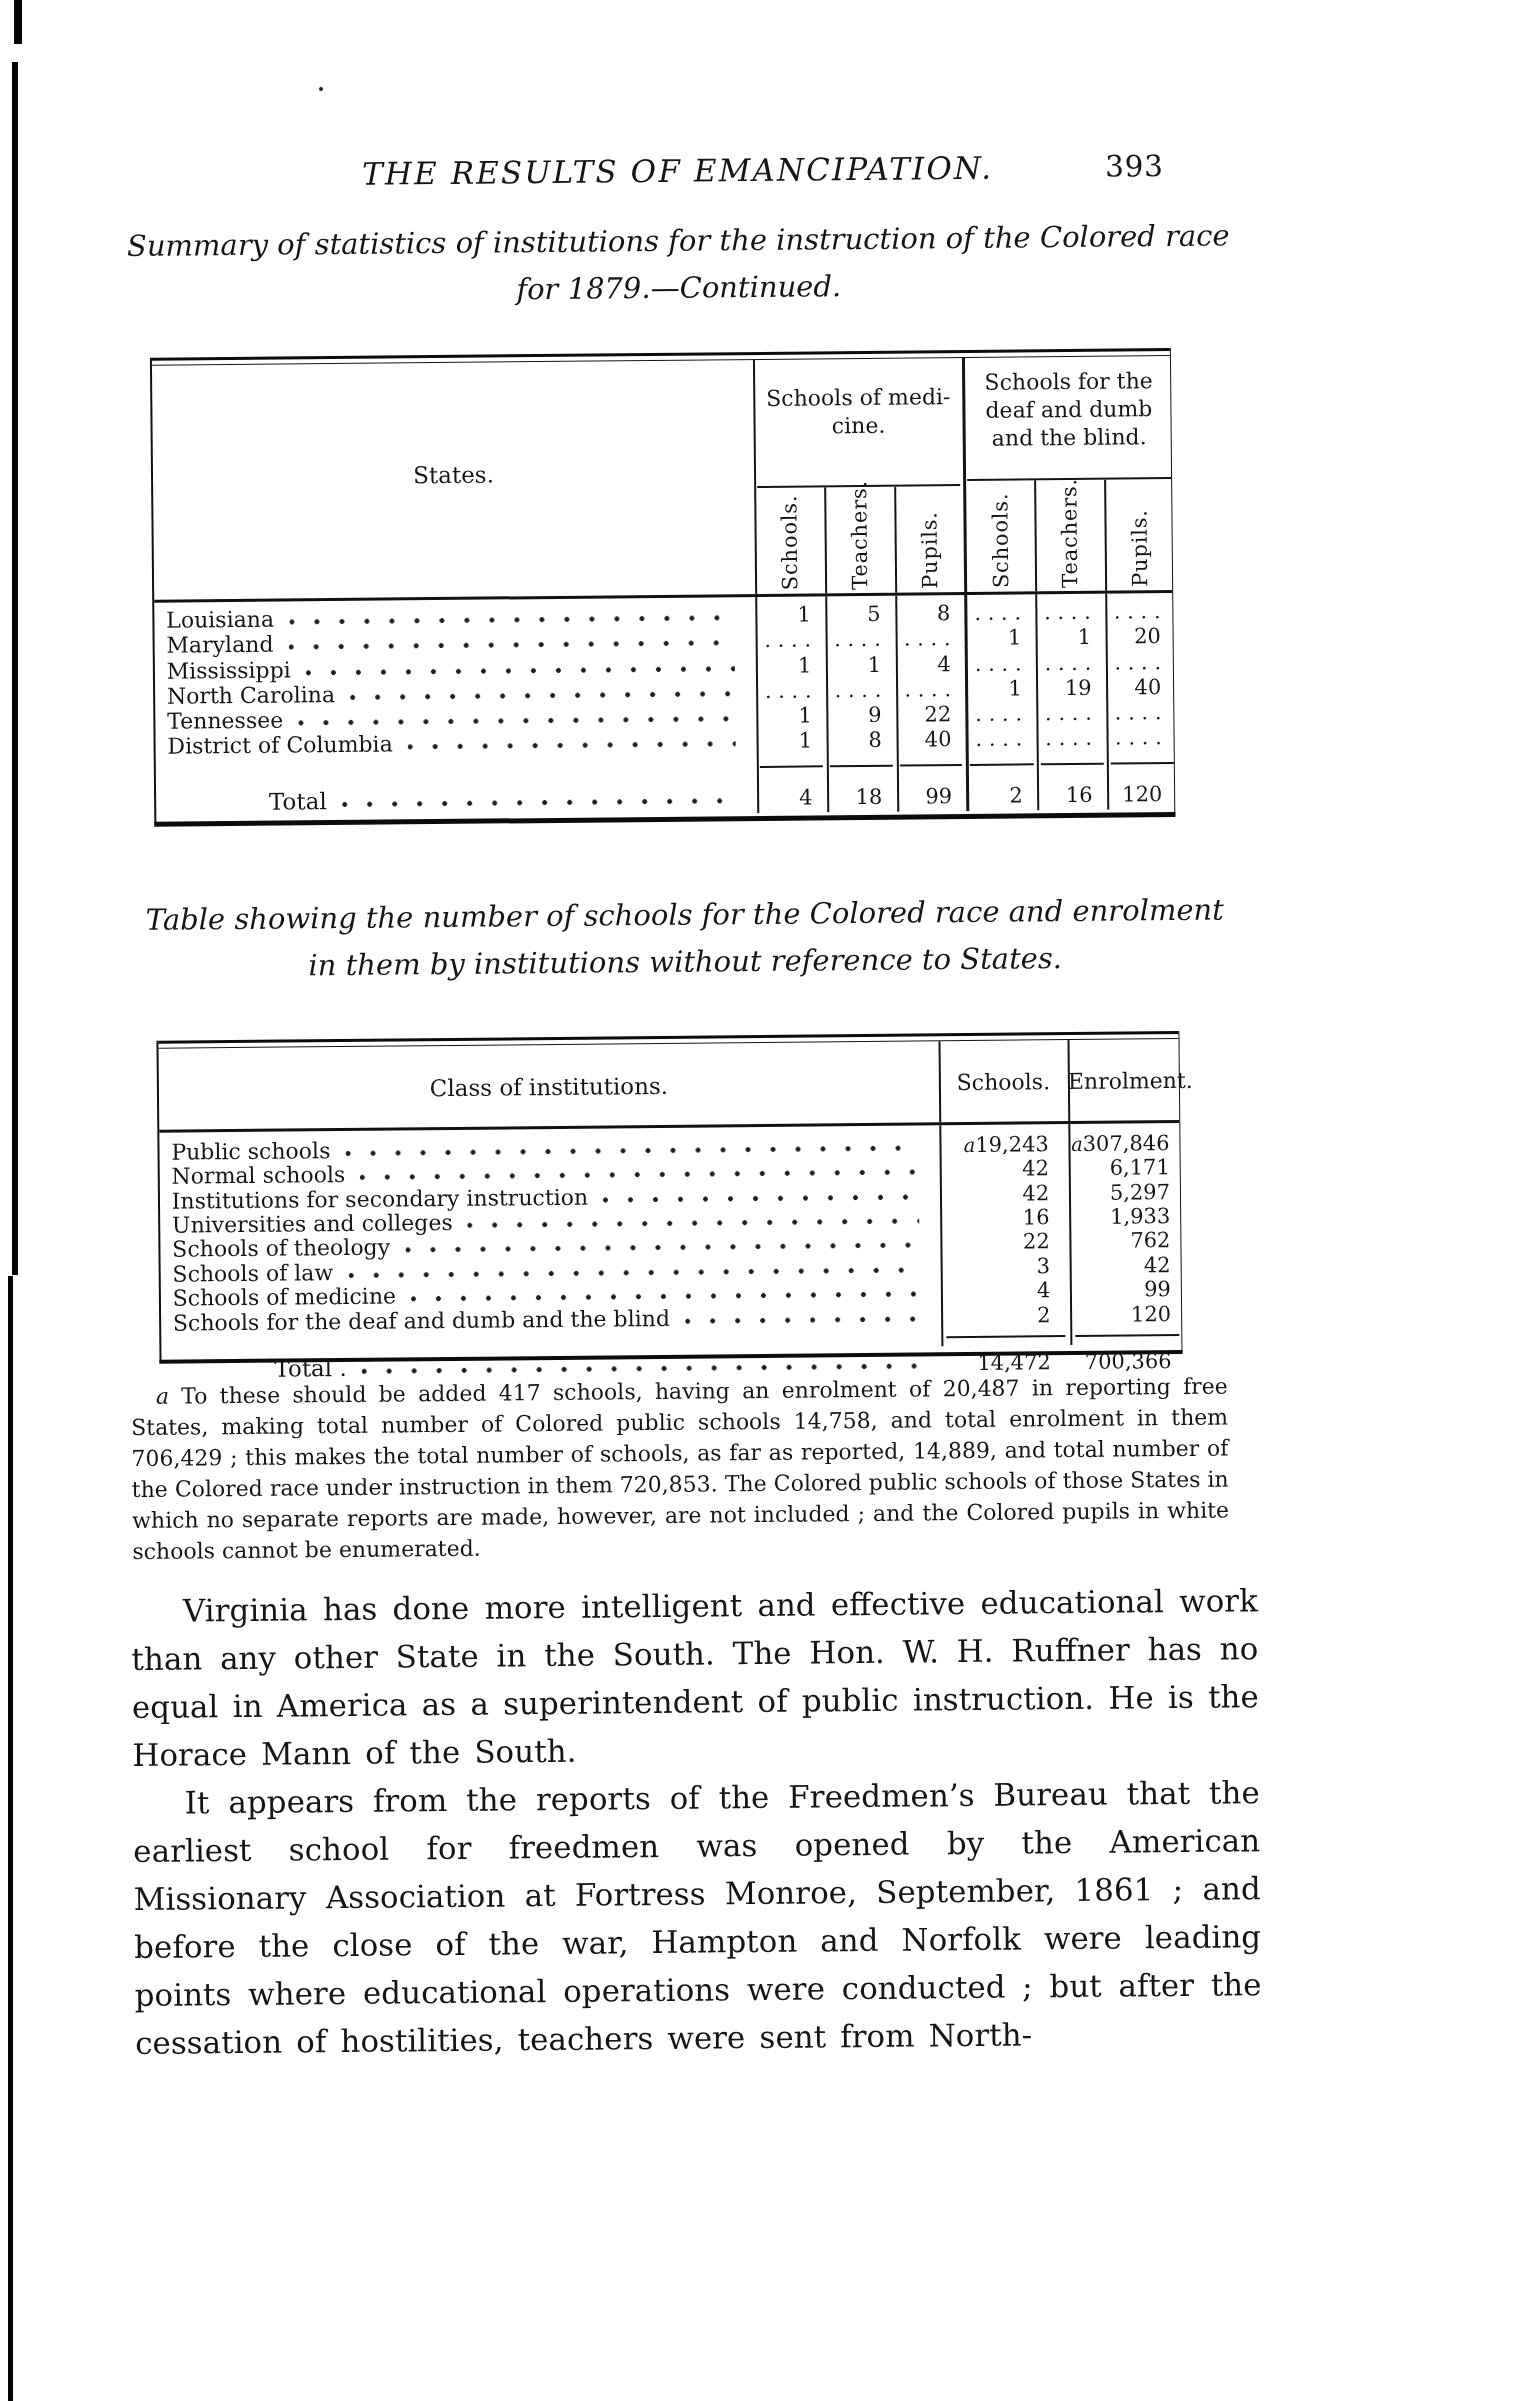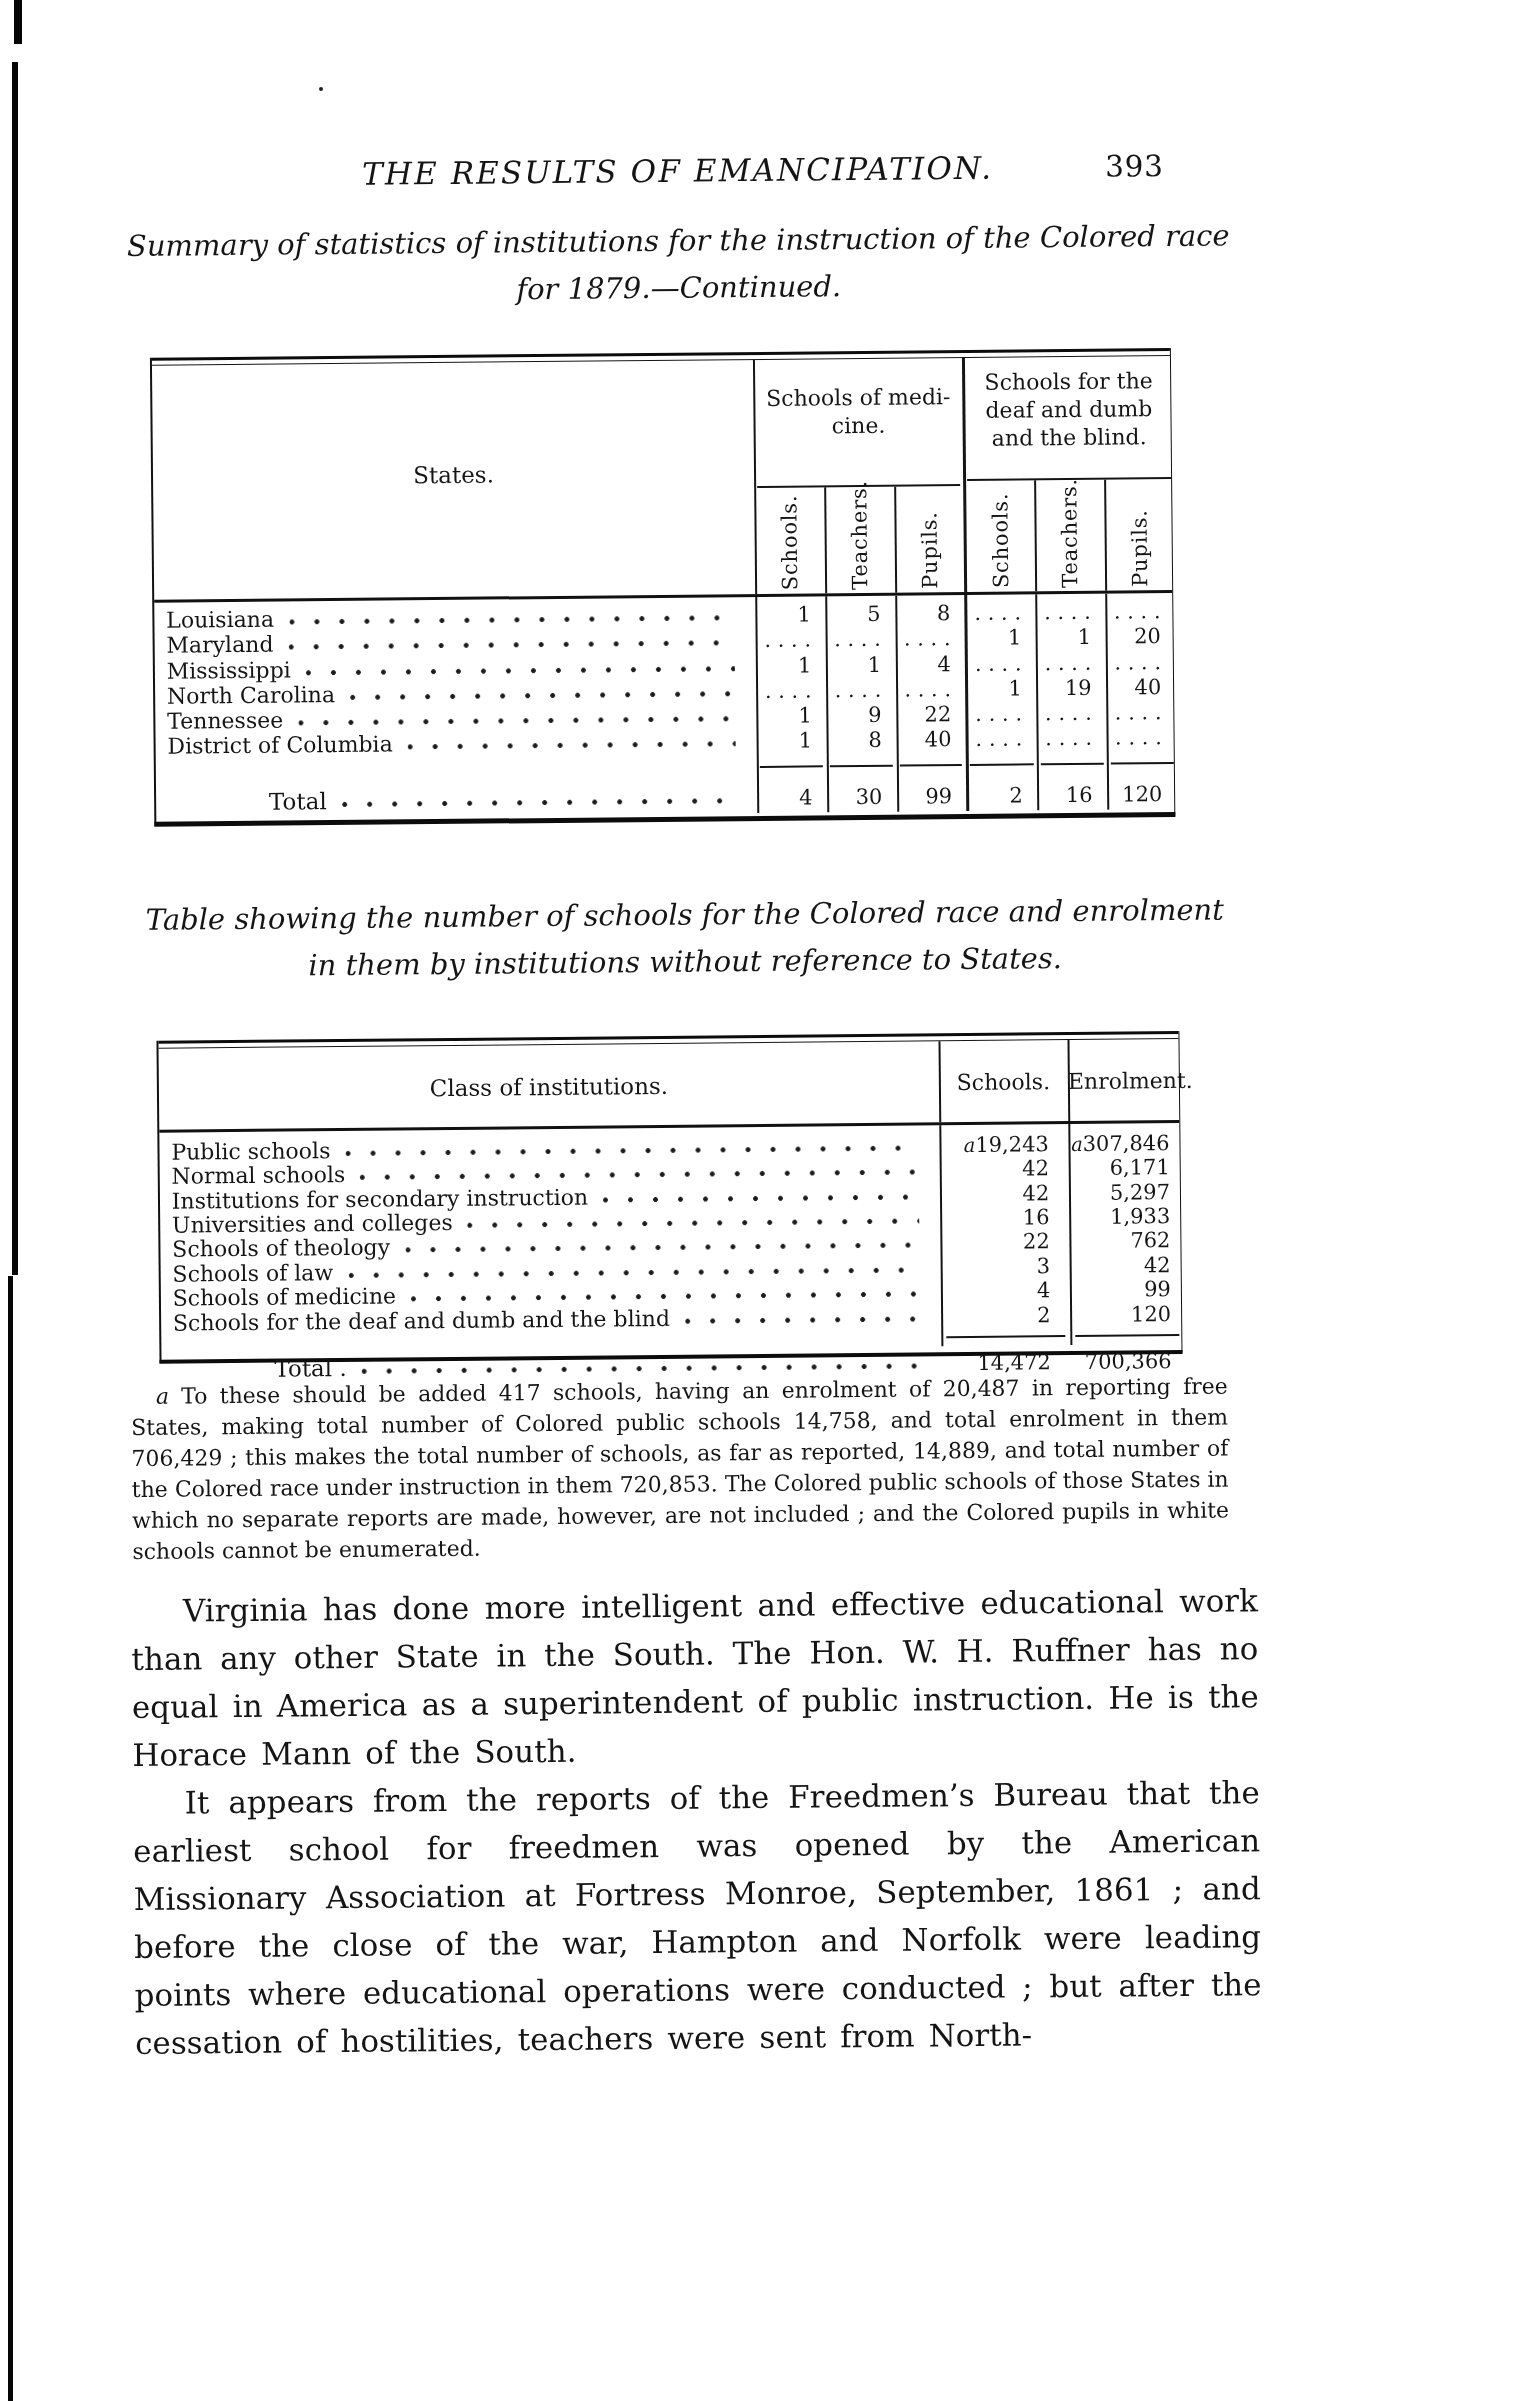--- a/index.html
+++ b/index.html
@@ -218,21 +218,21 @@
       <div class="hrule" style="top:169px;left:814px;width:64px;"></div>
       <div class="hrule" style="top:169px;left:885px;width:63px;"></div>
       <div class="hrule" style="top:169px;left:955px;width:63px;"></div>
 
       <div class="t1-row" style="top:187px;width:100%;">
         <div class="state-cell">
             <span class="total-label">Total</span>
             <span class="leader"></span>
           </div>
         <div class="num">4</div>
-        <div class="num">30</div>
+        <div class="num">18</div>
         <div class="num">99</div>
         <div class="num" style="width:71px;">2</div>
         <div class="num">16</div>
         <div class="num">120</div>
       </div>
     </div>
   </div>
 
   <div class="caption cap2">
     <div>Table showing the number of schools for the Colored race and enrolment</div>

